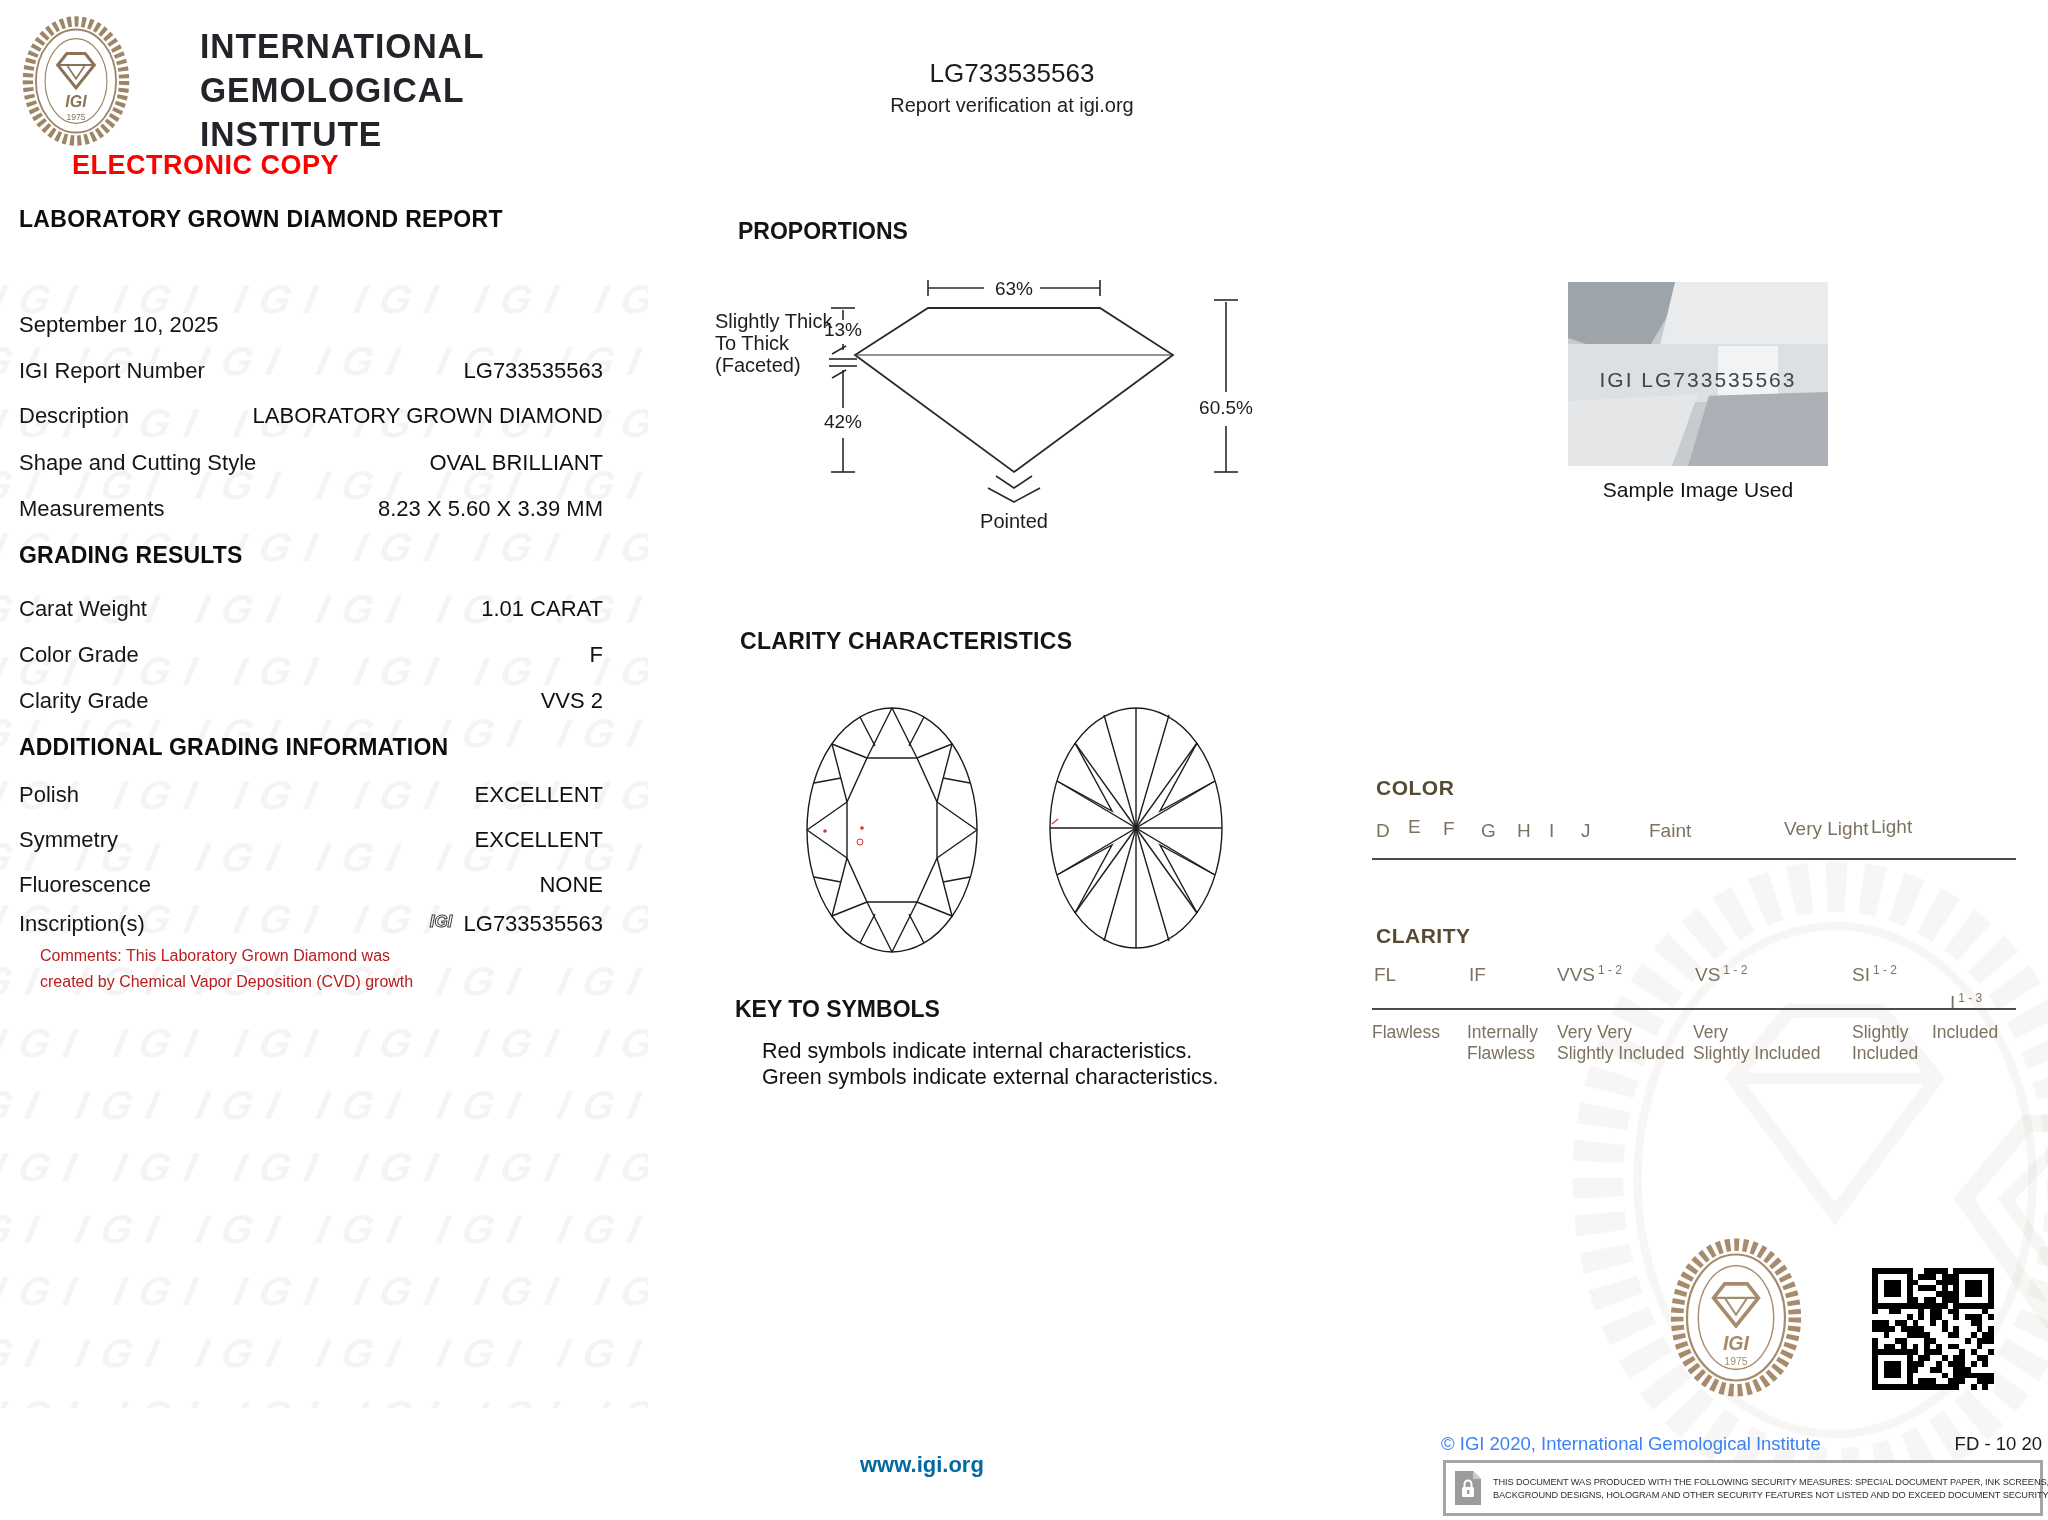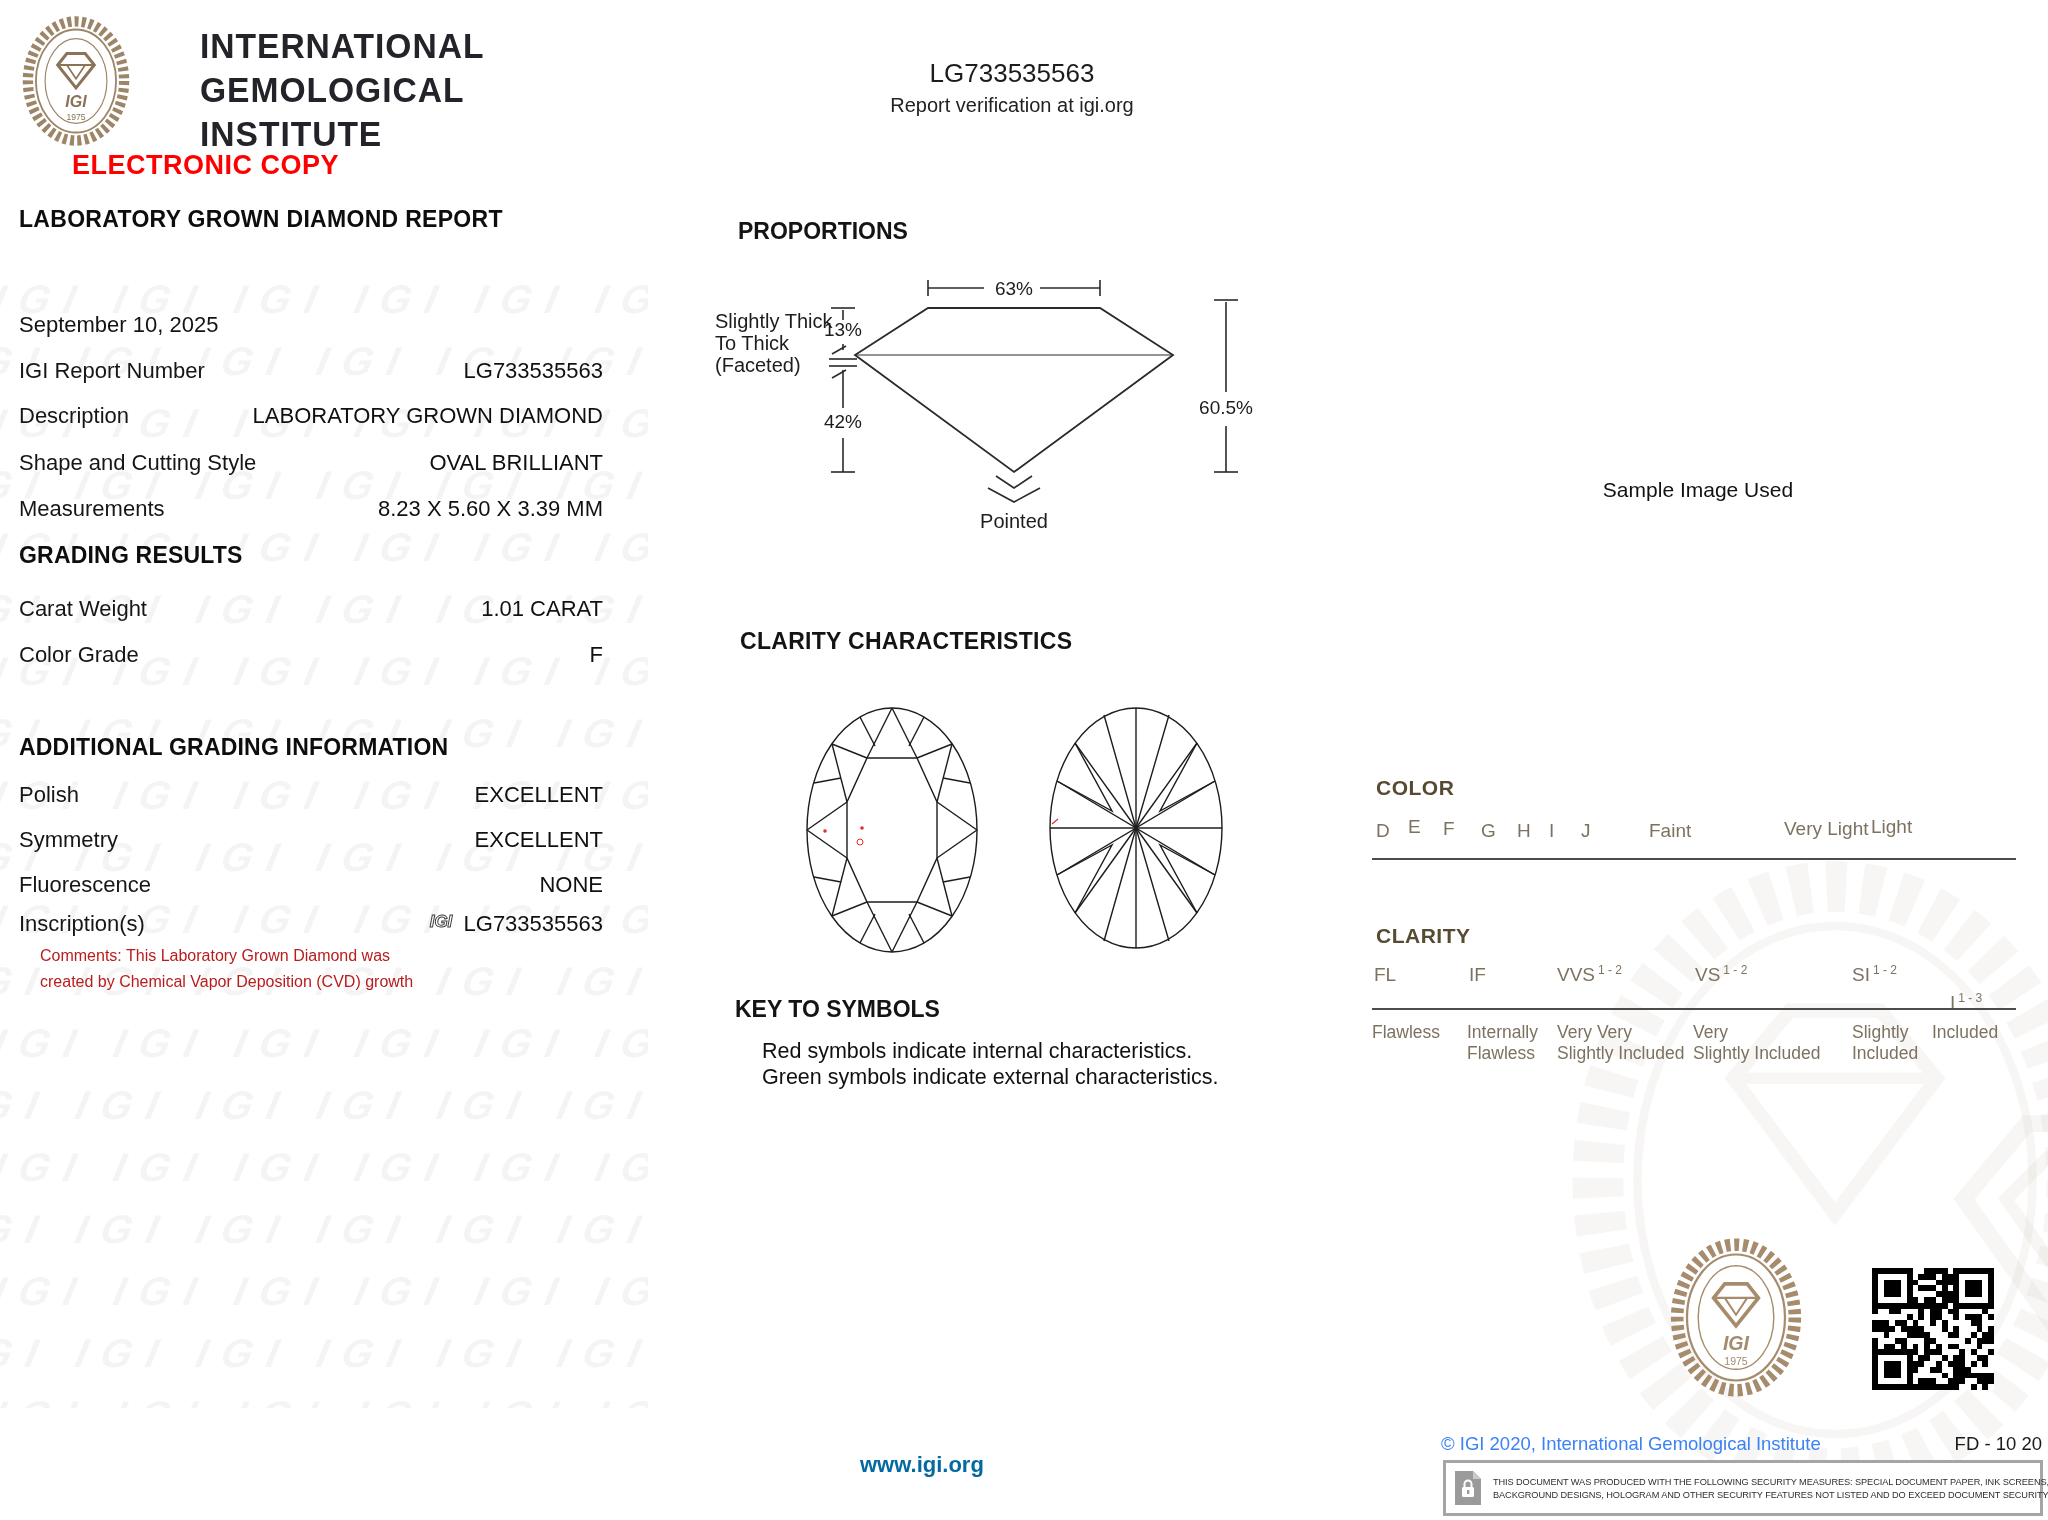--- a/index.html
+++ b/index.html
@@ -143,20 +143,24 @@
   <div class="abs sect" style="top:542px;">GRADING RESULTS</div>
 
   <div class="abs row" style="top:596px;">
     <span class="lbl">Carat Weight</span>
     <span class="val">1.01 CARAT</span>
   </div>
   <div class="abs row" style="top:642px;">
     <span class="lbl">Color Grade</span>
     <span class="val">F</span>
   </div>
+  <div class="abs row" style="top:688px;">
+    <span class="lbl">Clarity Grade</span>
+    <span class="val">VVS 2</span>
+  </div>
 
   <div class="abs sect" style="top:734px;">ADDITIONAL GRADING INFORMATION</div>
 
   <div class="abs row" style="top:782px;">
     <span class="lbl">Polish</span>
     <span class="val">EXCELLENT</span>
   </div>
   <div class="abs row" style="top:827px;">
     <span class="lbl">Symmetry</span>
     <span class="val">EXCELLENT</span>
@@ -215,20 +219,29 @@
     <text x="314" y="25" text-anchor="middle">63%</text>
     <text x="143" y="66" text-anchor="middle">13%</text>
     <text x="143" y="158" text-anchor="middle">42%</text>
     <text x="526" y="144" text-anchor="middle">60.5%</text>
     <text x="15" y="58" class="small">Slightly Thick</text>
     <text x="15" y="80" class="small">To Thick</text>
     <text x="15" y="102" class="small">(Faceted)</text>
     <text x="314" y="258" text-anchor="middle" class="small">Pointed</text>
   </svg>
 
+  <div class="abs" id="photo">
+    <div class="facet" style="left:0;top:0;width:120px;height:80px;background:#9ea5aa;clip-path:polygon(0 0,100% 0,60% 100%,0 70%);"></div>
+    <div class="facet" style="left:90px;top:0;width:170px;height:78px;background:#e9ebec;clip-path:polygon(10% 0,100% 0,100% 100%,0 92%);"></div>
+    <div class="facet" style="left:0;top:62px;width:260px;height:58px;background:#dde0e2;"></div>
+    <div class="facet" style="left:150px;top:64px;width:60px;height:54px;background:#f2f3f4;"></div>
+    <div class="facet" style="left:0;top:112px;width:130px;height:72px;background:#e4e6e7;clip-path:polygon(0 10%,100% 0,80% 100%,0 100%);"></div>
+    <div class="facet" style="left:120px;top:110px;width:140px;height:74px;background:#aab0b5;clip-path:polygon(15% 5%,100% 0,100% 100%,0 100%);"></div>
+    <div id="photo-inscription">IGI LG733535563</div>
+  </div>
   <div class="abs" id="photo-caption">Sample Image Used</div>
 
   <div class="abs" id="clarity-heading">CLARITY CHARACTERISTICS</div>
 
   <svg class="abs" style="left:805px;top:706px;" width="174" height="248" viewBox="0 0 174 248">
     <g stroke="#1c1c1c" stroke-width="1.4" fill="none">
       <ellipse cx="87" cy="124" rx="85" ry="122"></ellipse>
       <polygon points="62,52 112,52 132,96 132,152 112,196 62,196 42,152 42,96"></polygon>
       <line x1="87" y1="2" x2="62" y2="52"></line>
         <line x1="87" y1="2" x2="112" y2="52"></line>

